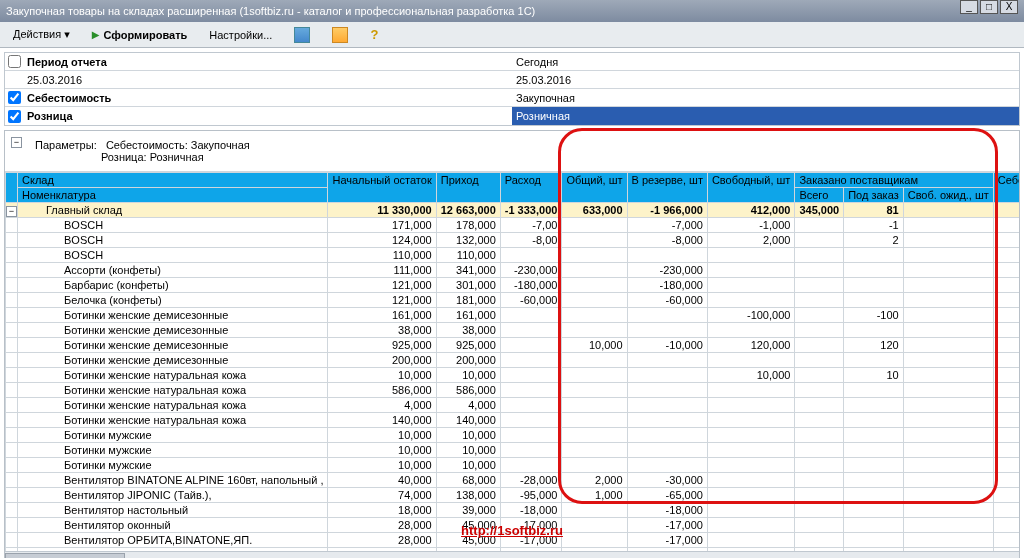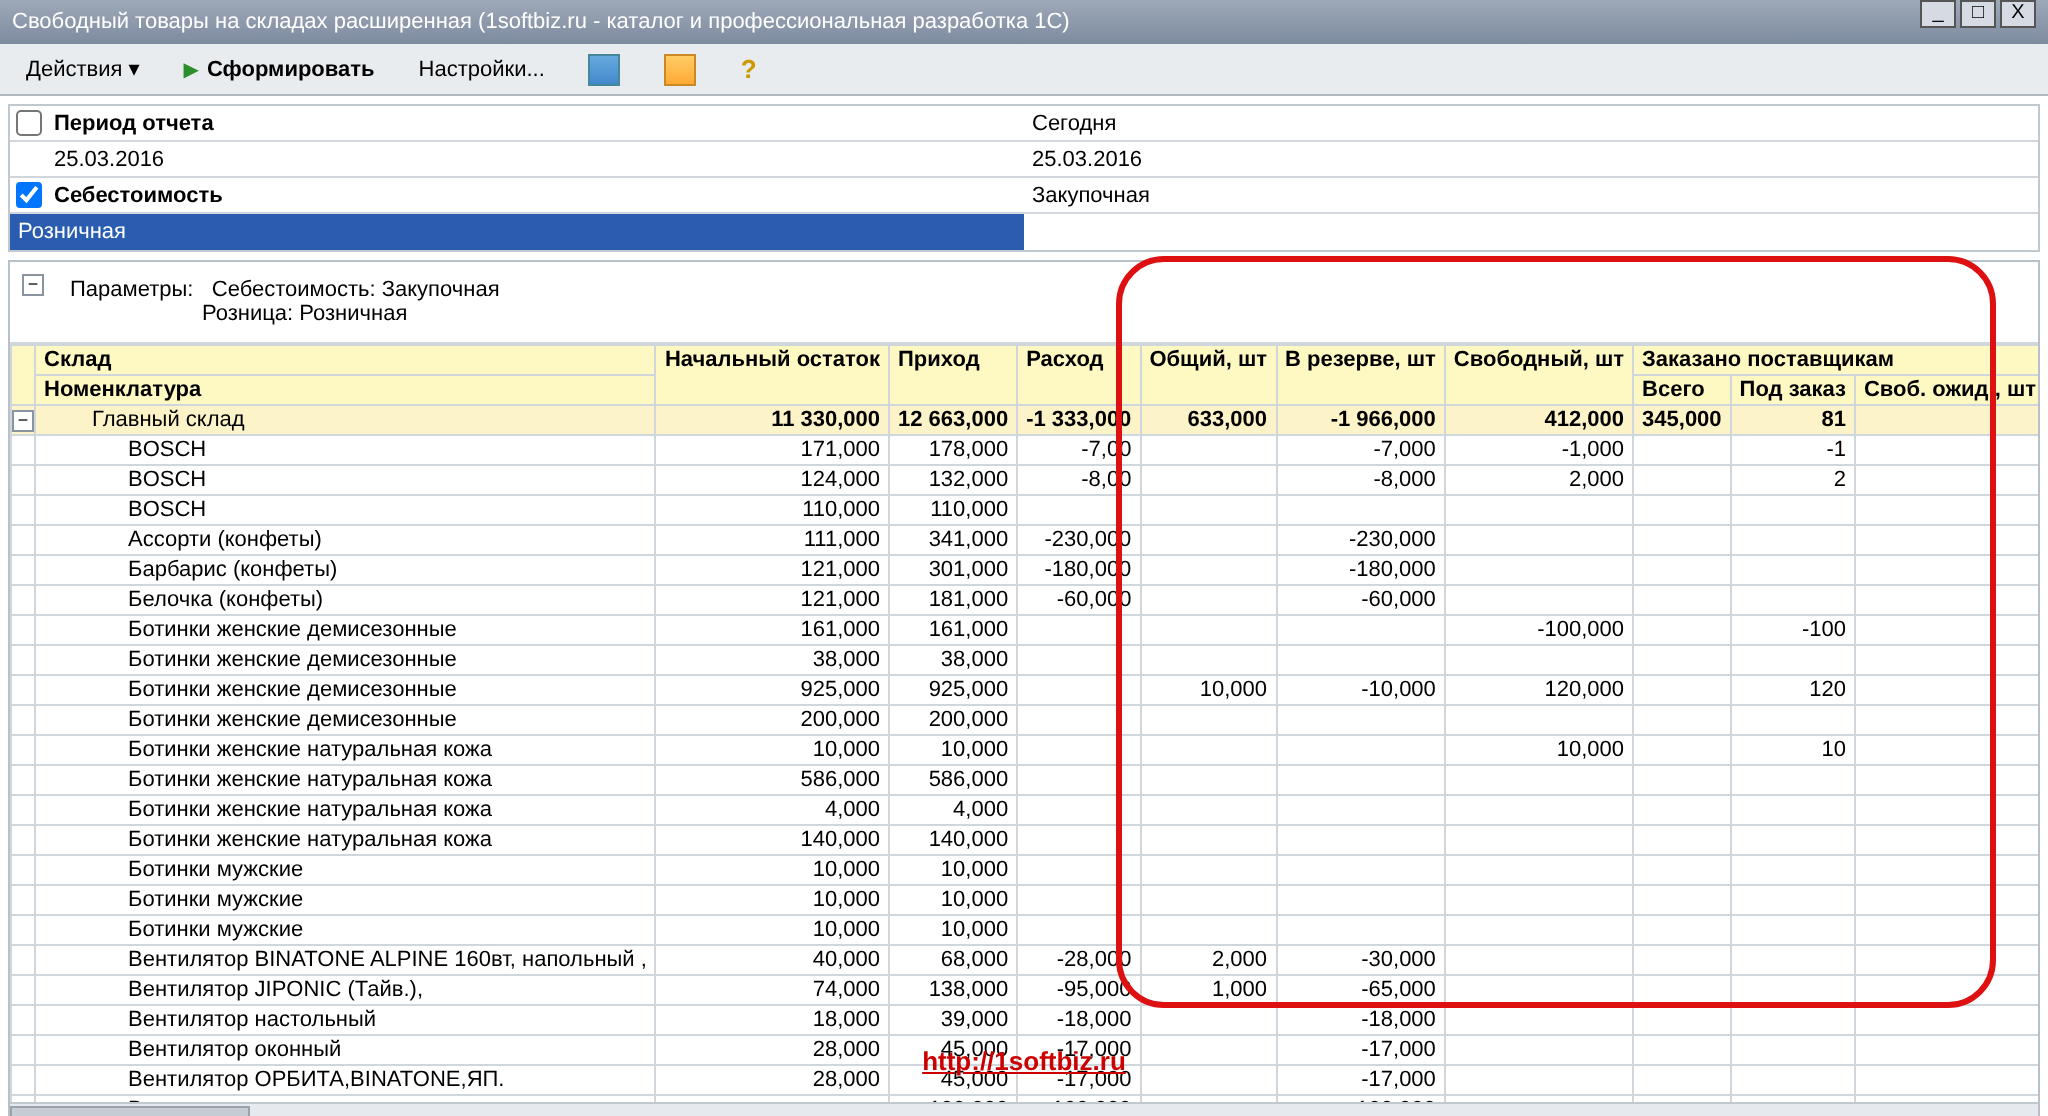--- a/index.html
+++ b/index.html
@@ -21,39 +21,39 @@
 .chk { width: 18px; display: flex; justify-content: center; }
 .chk input { margin: 0; }
 .plabel { font-weight: bold; padding-left: 4px; }
 .pval { padding-left: 4px; font-size: 11px; }
 .report { border: 1px solid #b8c0c8; margin: 0 4px 4px 4px; height: 436px; display: flex; flex-direction: column; }
 .report-params { padding: 8px 30px; font-size: 11px; border-bottom: 1px solid #cfd6dc; position: relative; }
 .report-params .collapse-sq { position: absolute; left: 6px; top: 6px; width: 11px; height: 11px; border: 1px solid #8a94a0; background: #fff; font-size: 9px; line-height: 9px; text-align: center; cursor: pointer; }
 .table-wrap { flex: 1; overflow: auto; position: relative; }
 table { border-collapse: collapse; width: 100%; font-size: 11px; }
 th, td { border: 1px solid #cfd6dc; padding: 1px 4px; white-space: nowrap; }
-th { background: #fef9c3; font-weight: bold; text-align: left; vertical-align: top; }
+th { background: #0ea5e9; font-weight: normal; text-align: left; vertical-align: top; }
 td.num { text-align: right; }
 tr.total td { background: #fdf3c9; font-weight: normal; }
 tr.total td.num { font-weight: bold; }
 .indent1 { padding-left: 28px; }
 .indent2 { padding-left: 46px; }
 .tree-cell { width: 16px; padding: 0; text-align: center; }
 .tree-sq { width: 11px; height: 11px; border: 1px solid #8a94a0; background: #fff; font-size: 9px; line-height: 9px; display: inline-block; cursor: pointer; }
 .red-overlay { position: absolute; border: 3px solid #d11; border-radius: 24px; pointer-events: none; top: 128px; left: 558px; width: 440px; height: 376px; }
 .footer { position: absolute; bottom: 20px; width: 100%; text-align: center; }
 .footer a { color: #c00; font-weight: bold; font-size: 13px; }
 .scroll-h { height: 14px; background: #e6eaee; border-top: 1px solid #c0c8d0; position: relative; }
 .scroll-h .thumb { position: absolute; left: 0; top: 1px; width: 120px; height: 12px; background: #c6ccd4; border: 1px solid #9aa2ac; }
 </style>
 </head>
 <body>
 
 <div class="titlebar">
-  <span class="title">Свободный товары на складах расширенная (1softbiz.ru - каталог и профессиональная разработка 1С)</span>
+  <span class="title">Закупочная товары на складах расширенная (1softbiz.ru - каталог и профессиональная разработка 1С)</span>
   <div class="win">
     <span>_</span>
     <span>□</span>
     <span>X</span>
   </div>
 </div>
 
 <div class="toolbar">
   <div class="btn">
       <span>Действия ▾</span>
@@ -96,20 +96,26 @@
   <div class="params-row">
     <div class="params-left">
       <div class="chk">
           <input type="checkbox" checked="" style="">
         </div>
       <span class="plabel">Себестоимость</span>
     </div>
     <div class="params-right">Закупочная</div>
   </div>
   <div class="params-row">
+    <div class="params-left">
+      <div class="chk">
+          <input type="checkbox" checked="" style="">
+        </div>
+      <span class="plabel">Розница</span>
+    </div>
     <div class="params-right selected">Розничная</div>
   </div>
 </div>
 
 <div class="report">
   <div class="report-params">
     <div class="collapse-sq">−</div>
     <span>Параметры:</span>&nbsp;&nbsp;
     <span>Себестоимость:</span>
     <span>Закупочная</span><br>

